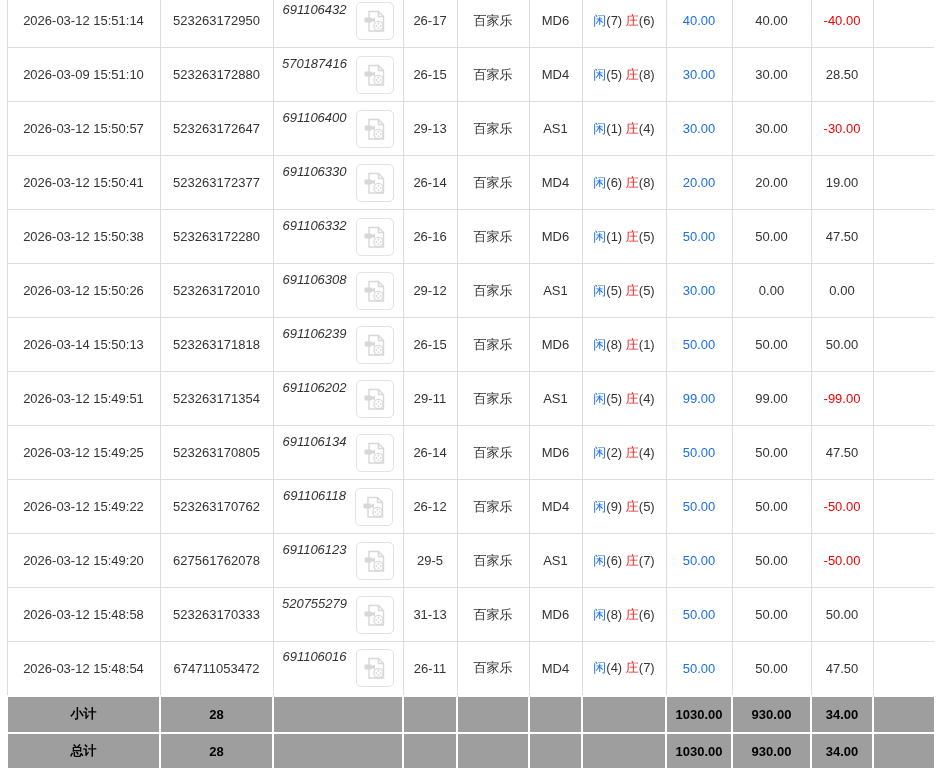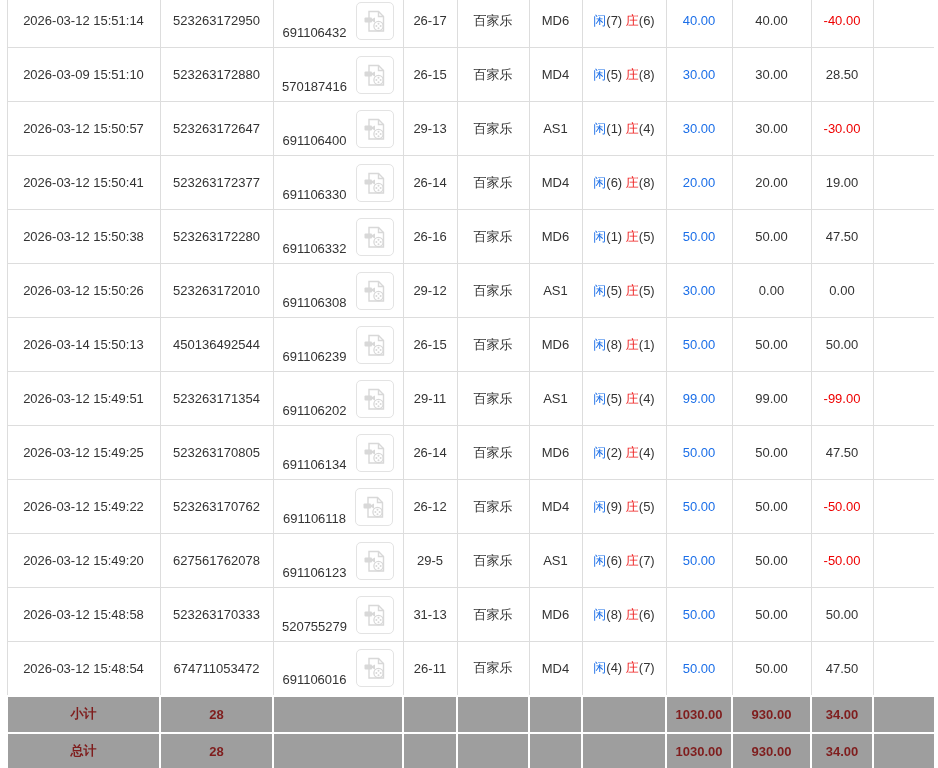--- a/index.html
+++ b/index.html
@@ -30,44 +30,45 @@
     text-align: center;
     vertical-align: middle;
     height: 54px;
     padding: 2px 3px;
     white-space: nowrap;
     overflow: hidden;
   }
   tbody td { background: #ffffff; }
   .gameno-cell .cellflex {
     display: inline-flex;
-    align-items: flex-end;
+    align-items: flex-start;
     gap: 9px;
     vertical-align: middle;
+    font-style: italic;
   }
   .video-btn {
     width: 38px; height: 38px;
     border: 1px solid #e3e3e3;
     border-radius: 5px;
     background: #ffffff;
     display: inline-flex;
     align-items: center;
     justify-content: center;
     cursor: pointer;
     flex: 0 0 auto;
   }
   .video-btn svg { display: block; }
   .blue { color: #1c6fe8; }
   .neg { color: #ee0000; }
   .player-label { color: #1c6fe8; }
   .banker-label { color: #ee2020; }
   .result-cell span { margin: 0; }
   tfoot td {
     background: #9e9e9e;
-    color: #7f1d1d;
+    color: #000000;
     font-weight: bold;
     border: 2px solid #ffffff;
     height: 37px;
     padding: 2px 3px;
   }
 </style>
 </head>
 <body>
 
 <div class="viewport">
@@ -291,21 +292,21 @@
       <span class="player-label">闲</span><span>(5)</span>
       <span class="banker-label">庄</span><span>(5)</span>
     </td>
     <td class="blue">30.00</td>
     <td>0.00</td>
     <td>0.00</td>
     <td></td>
   </tr>
         <tr>
     <td>2026-03-14 15:50:13</td>
-    <td>450136492544</td>
+    <td>523263171818</td>
     <td class="gameno-cell">
       <span class="cellflex">
         <span>691106239</span>
         <span class="video-btn">
           <span style="display:inline-flex;">
             <svg width="26" height="26" viewBox="0 0 26 26" fill="none">
               <path d="M7 3.5 H16.5 L21.5 8.5 V23 H7 Z" stroke="#d8d8d8" stroke-width="1.4" fill="#ffffff"></path>
               <path d="M16.5 3.5 V8.5 H21.5" stroke="#d8d8d8" stroke-width="1.4" fill="none"></path>
               <rect x="2.5" y="9.5" width="7.5" height="5" rx="1" fill="#d8d8d8"></rect>
               <path d="M10 11 L13 9.5 V14.5 L10 13 Z" fill="#d8d8d8"></path>

